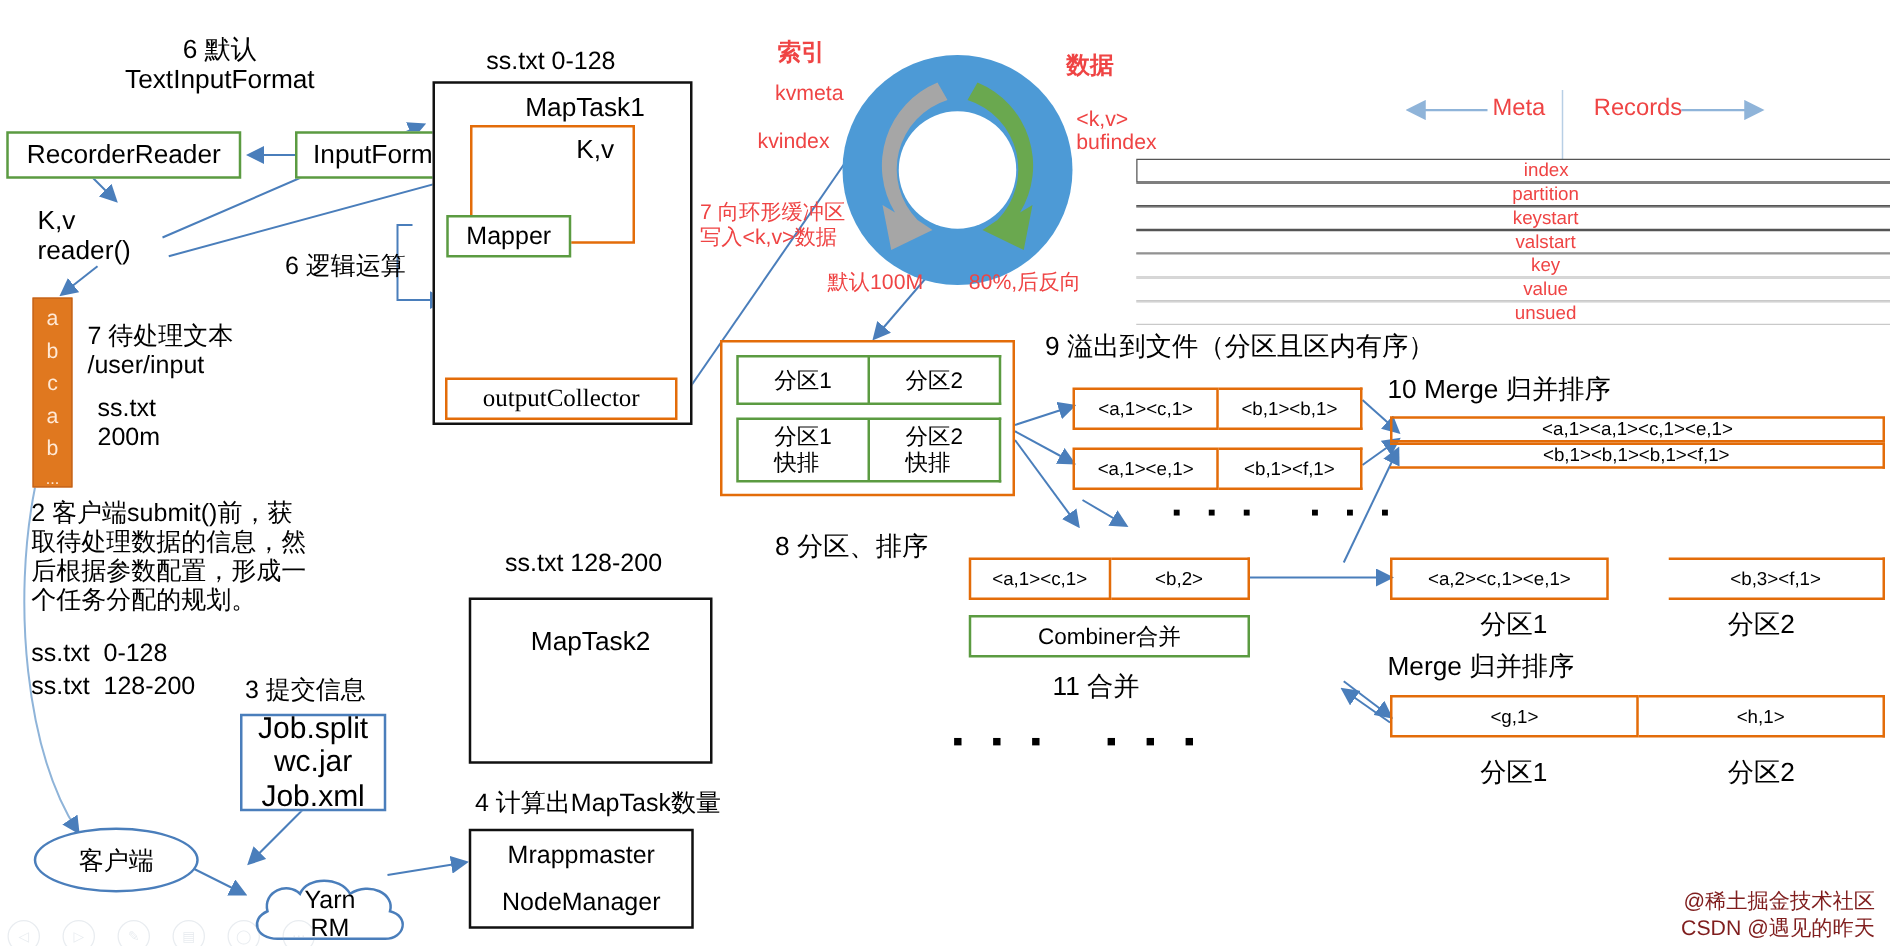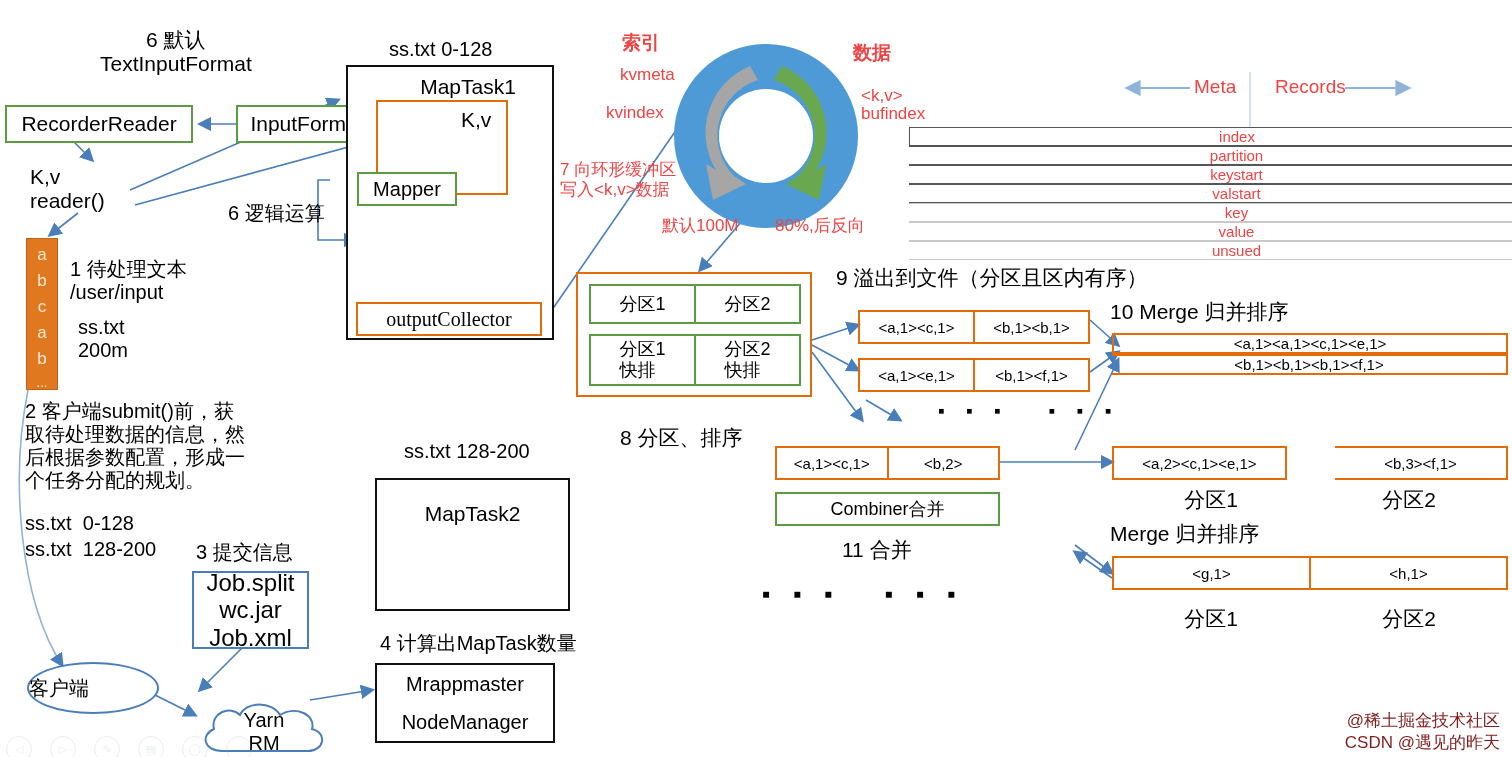--- a/index.html
+++ b/index.html
@@ -43,21 +43,21 @@
     font-size:17px;
     display:flex; flex-direction:column; align-items:center;
     padding-top:6px; gap:6px;
     letter-spacing:0;
   }
 
   .ellipse {
     position:absolute;
     border:2px solid #4a7ebb;
     border-radius:50%;
-    display:flex; align-items:center; 
+    display:flex; align-items:center; justify-content:center;
     background:#fff;
   }
 
   .cell {
     flex:1;
     display:flex; align-items:center; justify-content:center;
     height:100%;
     font-size:15px;
   }
 
@@ -153,21 +153,21 @@
 
   <div class="bar" style="left:26px; top:238px; width:32px; height:152px;">
     <span>a</span>
     <span>b</span>
     <span>c</span>
     <span>a</span>
     <span>b</span>
     <span style="font-size:13px;">...</span>
   </div>
 
-  <div class="abs txt" style="left:70px; top:258px; font-size:20px;">1 待处理文本
+  <div class="abs txt" style="left:70px; top:258px; font-size:20px;">7 待处理文本
 /user/input</div>
   <div class="abs txt" style="left:78px; top:316px; font-size:20px;">ss.txt
 200m</div>
 
   <div class="abs txt" style="left:25px; top:400px; font-size:20px;">2 客户端submit()前，获
 取待处理数据的信息，然
 后根据参数配置，形成一
 个任务分配的规划。</div>
   <div class="abs txt" style="left:25px; top:512px; font-size:20px;">ss.txt  0-128</div>
   <div class="abs txt" style="left:25px; top:538px; font-size:20px;">ss.txt  128-200</div>

